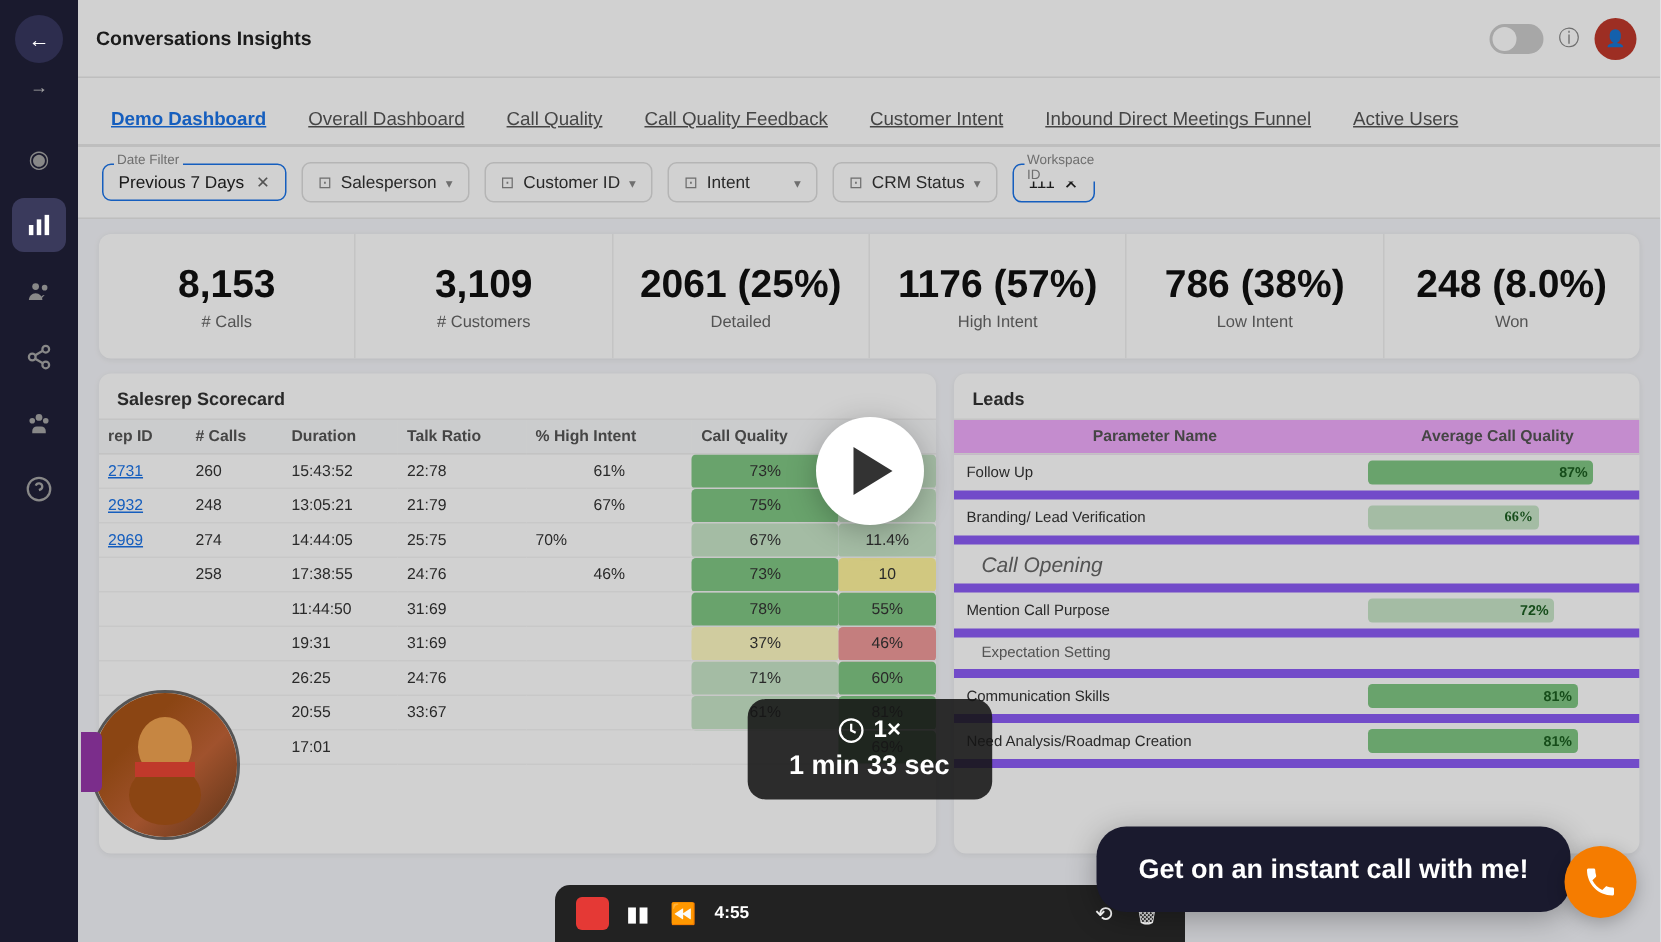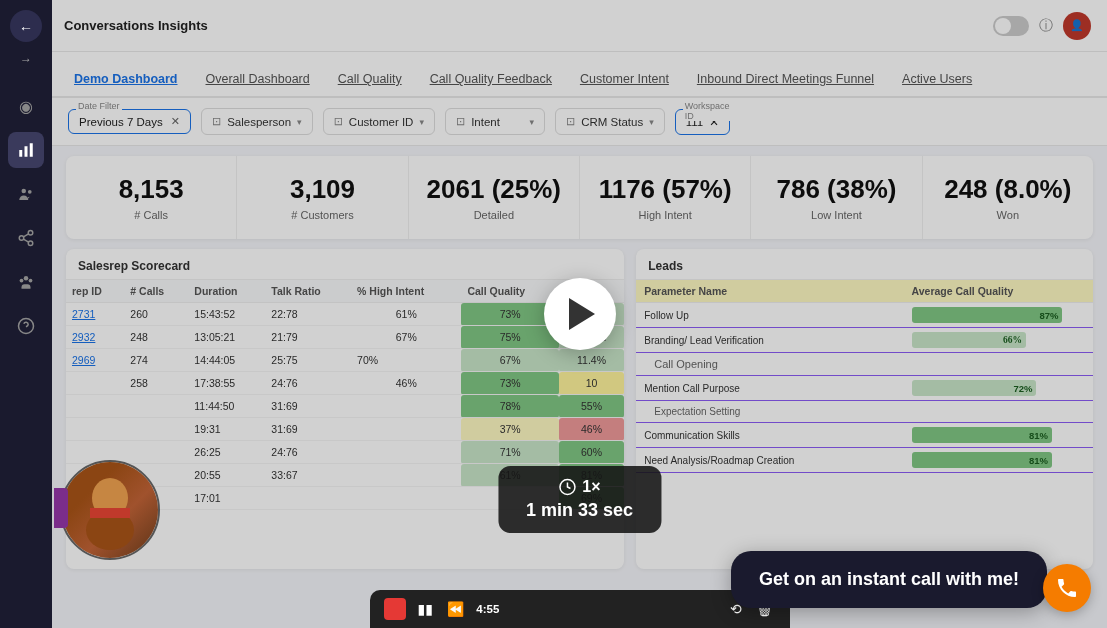--- a/index.html
+++ b/index.html
@@ -282,30 +282,30 @@
       color: #333;
       padding: 10px 12px 6px;
       border-bottom: 1px solid #f0f0f0;
     }
     .right-panel table {
       width: 100%;
       border-collapse: collapse;
       font-size: 10.5px;
     }
     .right-panel thead th {
-      background: #fef9c3;
+      background: #f0abfc;
       padding: 5px 8px;
-      text-align: left;
+      text-align: center;
       color: #555;
       font-weight: 600;
       border-bottom: 1px solid #eee;
     }
     .right-panel tbody td {
       padding: 5px 8px;
-      border-bottom: 1px solid #8b5cf6;
+      border-bottom: 6px solid #8b5cf6;
       color: #333;
     }
 
     
     .play-button {
       position: absolute;
       top: 50%;
       left: 50%;
       transform: translate(-50%, -50%);
       width: 72px; height: 72px;
@@ -716,21 +716,21 @@
       <div style="background:#81c784;width:87%;height:16px;border-radius:3px;display:flex;align-items:center;justify-content:flex-end;padding-right:4px;font-size:9.5px;color:#1b5e20;font-weight:700;padding-left:12px;">87%</div>
     </td>
   </tr>
             <tr>
     <td style="font-size:10px;padding:5px 8px;">Branding/ Lead Verification</td>
     <td style="padding:4px 8px;">
       <div style="background:#c8e6c9;width:66%;height:16px;border-radius:3px;display:flex;align-items:center;justify-content:flex-end;padding-right:4px;font-size:9.5px;color:#1b5e20;font-weight:600;font-family:Liberation Serif, serif;">66%</div>
     </td>
   </tr>
             <tr>
-    <td style="font-size:11px;padding:5px 8px;padding-left:18px;color:#666;">Call Opening</td>
+    <td style="font-size:14px;padding:5px 8px;padding-left:18px;color:#666;font-style:italic;">Call Opening</td>
     <td style="padding:4px 8px;">
       
     </td>
   </tr>
             <tr>
     <td style="font-size:10px;padding:5px 8px;">Mention Call Purpose</td>
     <td style="padding:4px 8px;">
       <div style="background:#c8e6c9;width:72%;height:16px;border-radius:3px;display:flex;align-items:center;justify-content:flex-end;padding-right:4px;font-size:9.5px;color:#1b5e20;font-weight:600;">72%</div>
     </td>
   </tr>

